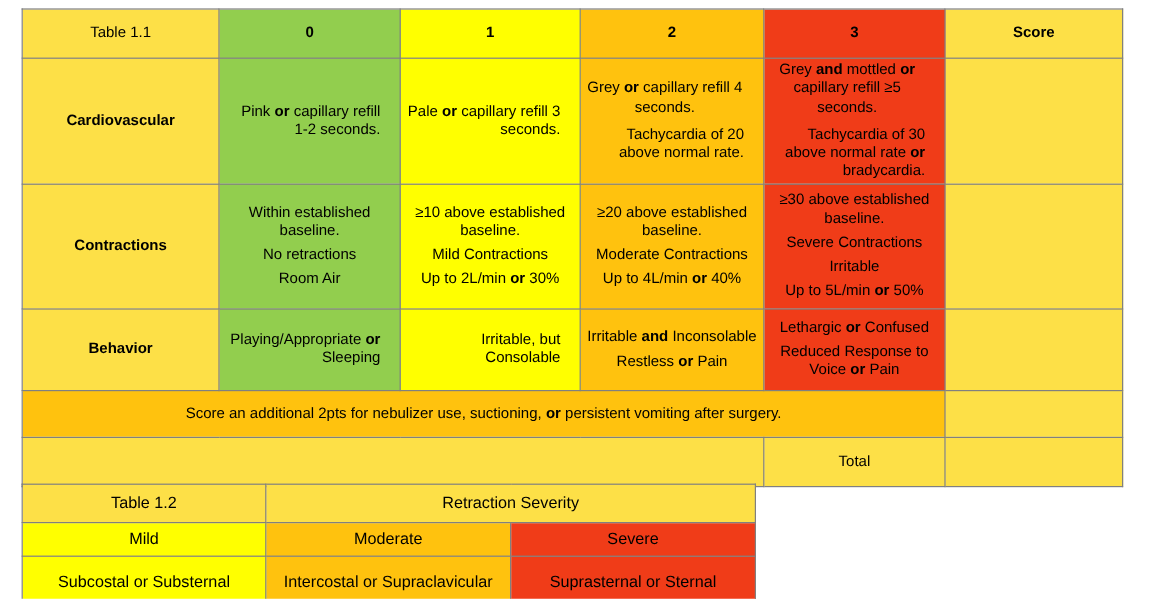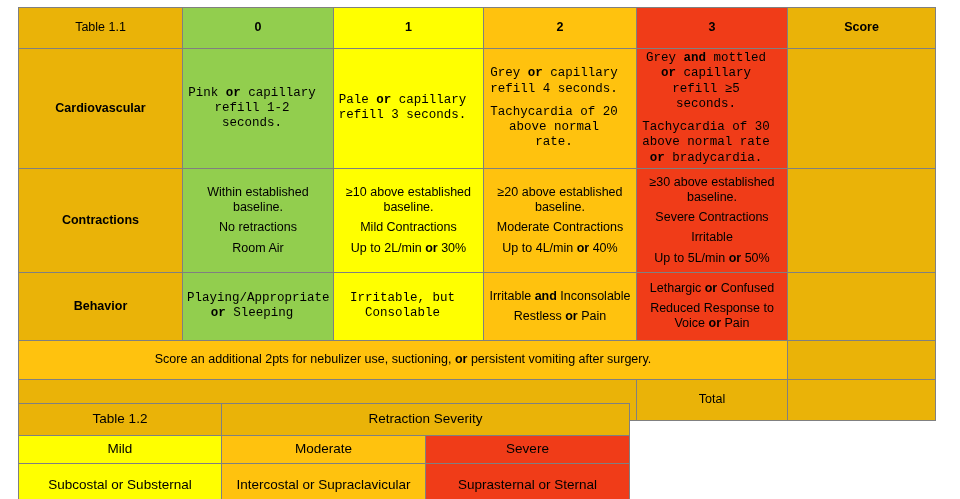--- a/index.html
+++ b/index.html
@@ -35,21 +35,21 @@
     text-align: center;
   }
 
   .col-label  { width: 164px; }
   .col-0      { width: 151px; }
   .col-1      { width: 150px; }
   .col-2      { width: 153px; }
   .col-3      { width: 151px; }
   .col-score  { width: 148px; }
 
-  .c-white  { background: #eab308; }
+  .c-white  { background: #fde047; }
   .c-green  { background: #92ce4e; }
   .c-yellow { background: #ffff00; }
   .c-orange { background: #ffc20e; }
   .c-red    { background: #f03c18; }
 
   .hdr-row td { height: 36px; }
   .hdr-num {
     font-weight: bold;
     font-size: 17px;
   }
@@ -69,23 +69,22 @@
   }
 
   .r-cardio td { height: 78px; }
   .r-resp   td { height: 99px; }
   .r-behav  td { height: 63px; }
   .r-banner td { height: 34px; }
   .r-total  td { height: 36px; }
 
   .cell-lines p {
     margin: 0 12px 8px 0;
-    font-family: Liberation Mono, monospace;
-  }
-  .cell-lines p:last-child { margin-bottom: 0; }
+  }
+  .cell-lines p:last-child { margin-bottom: 0; text-align: right; }
 
   .tight p { margin: 0 0 5px 0; }
   .tight p:last-child { margin-bottom: 0; }
 
   .banner-text {
     text-align: left;
     font-size: 13.5px;
     padding-left: 10px;
   }
   .total-label {

